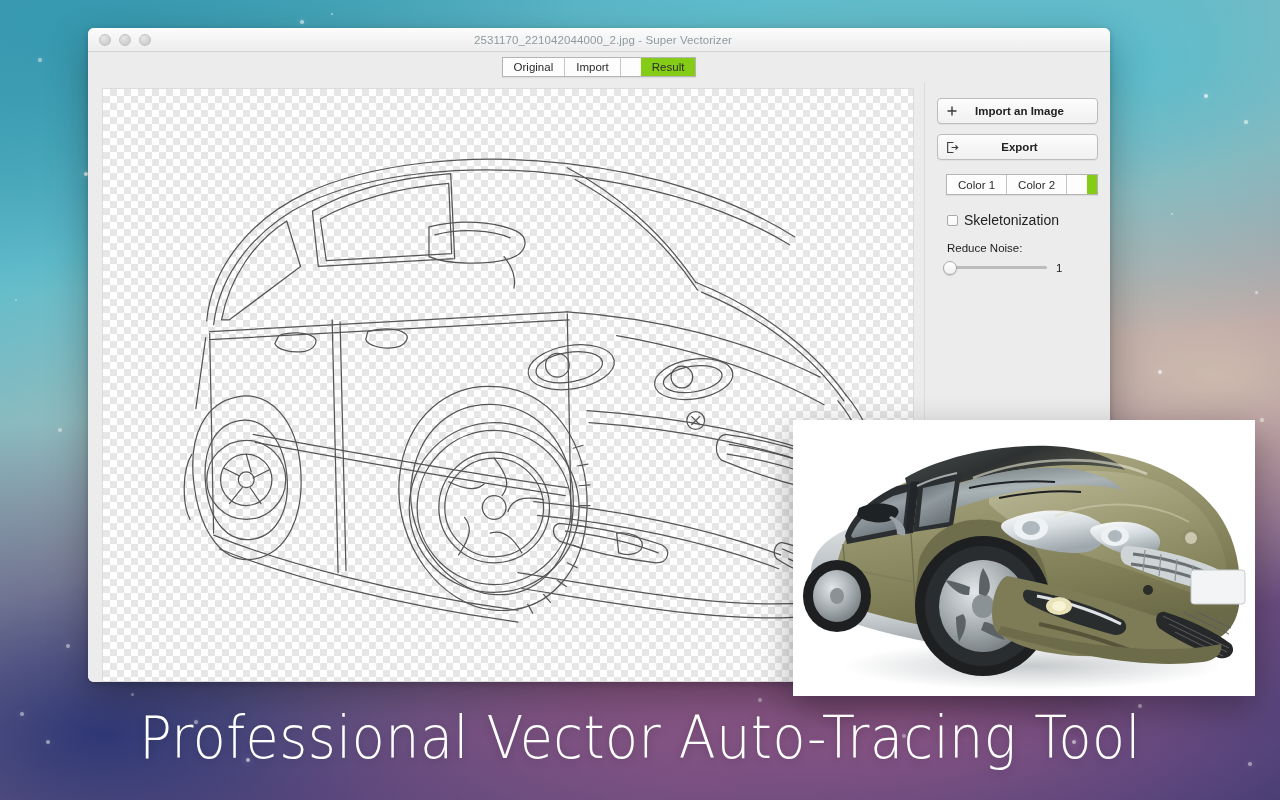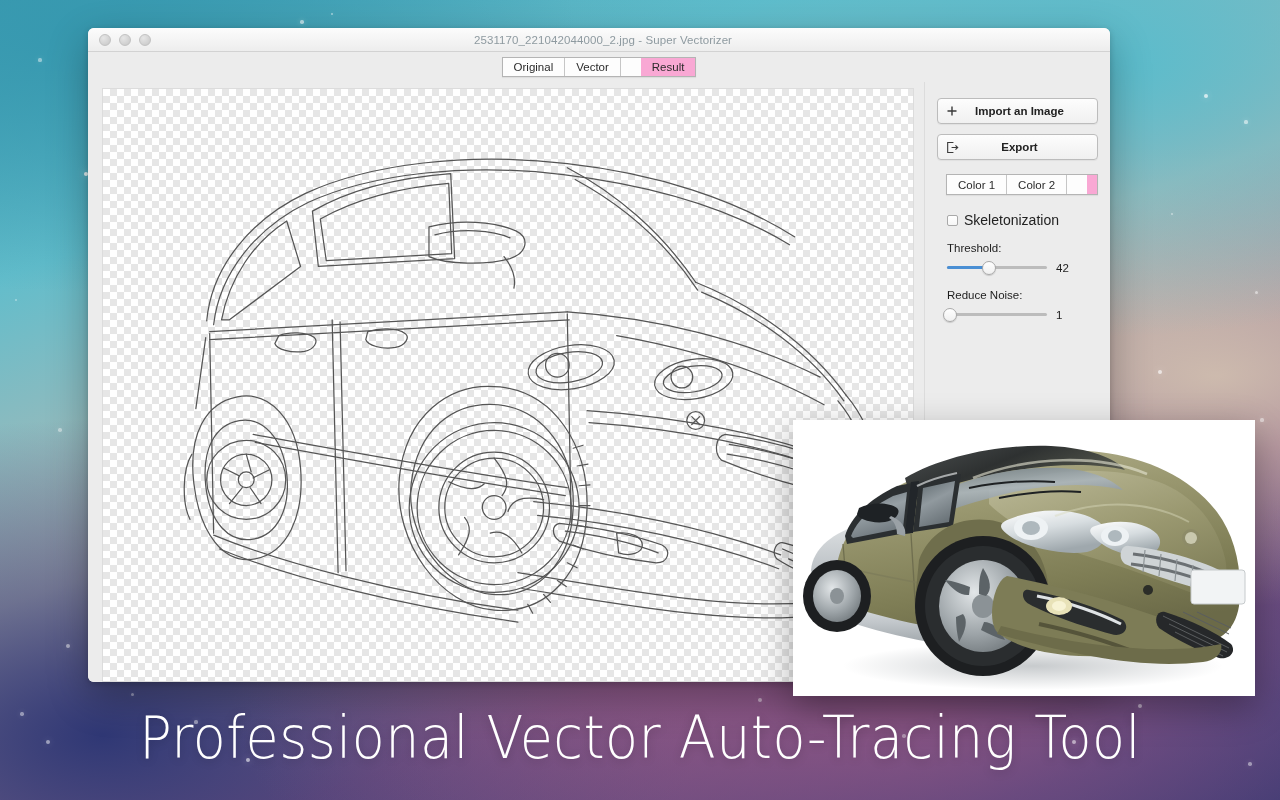--- a/index.html
+++ b/index.html
@@ -55,21 +55,21 @@
     display:inline-flex; border:1px solid #b4b4b4; border-radius:0;
     overflow:hidden; background:#fdfdfd; height:20px;
     box-shadow:0 1px 1px rgba(0,0,0,0.06);
   }
   .segmented .seg{
     font-size:11.5px; color:#2b2b2b; padding:0 11px;
     display:flex; align-items:center; justify-content:center;
     border-right:1px solid #c6c6c6; background:#fdfdfd; white-space:nowrap;
   }
   .segmented .seg:last-child{ border-right:none; }
-  .segmented .seg.active{ background:#f9a8d4;margin-left:20px; }
+  .segmented .seg.active{ background:#84cc16;margin-left:20px; }
 
   
   #main{ display:flex; height:600px; }
 
   #canvaswrap{
     width:836px; padding:6px 10px 0 14px;
     background:#ececec;
     display:flex; flex-direction:column;
   }
   #canvas{
@@ -186,21 +186,21 @@
       <div class="light"></div>
       <div class="light"></div>
       <div class="light"></div>
     </div>
     <div id="title">2531170_221042044000_2.jpg - Super Vectorizer</div>
   </div>
 
   <div id="toolbar">
     <div class="segmented">
       <div class="seg">Original</div>
-      <div class="seg">Vector</div>
+      <div class="seg">Import</div>
       <div class="seg active">Result</div>
     </div>
   </div>
 
   <div id="main">
 
     <div id="canvaswrap">
       <div id="canvas">
         <svg viewBox="0 0 820 560" preserveAspectRatio="xMidYMid meet">
           <g fill="none" stroke="#555" stroke-width="1.25" stroke-linejoin="round" stroke-linecap="round">
@@ -338,31 +338,20 @@
           <div class="seg">Color 2</div>
           <div class="seg active">Line</div>
         </div>
       </div>
 
       <div class="checkrow">
         <span class="cbox"></span>
         <span>Skeletonization</span>
       </div>
 
-      <div class="ctl">
-        <div class="clabel">Threshold:</div>
-        <div class="crow">
-          <div class="slider">
-            <div class="strack"></div>
-            <div class="sfill" style="width:42%"></div>
-            <div class="sknob" style="left:42%"></div>
-          </div>
-          <div class="sval">42</div>
-        </div>
-      </div>
 
 
       <div class="ctl">
         <div class="clabel">Reduce Noise:</div>
         <div class="crow">
           <div class="slider">
             <div class="strack"></div>
             <div class="sfill" style="width:2%"></div>
             <div class="sknob" style="left:3%"></div>
           </div>

